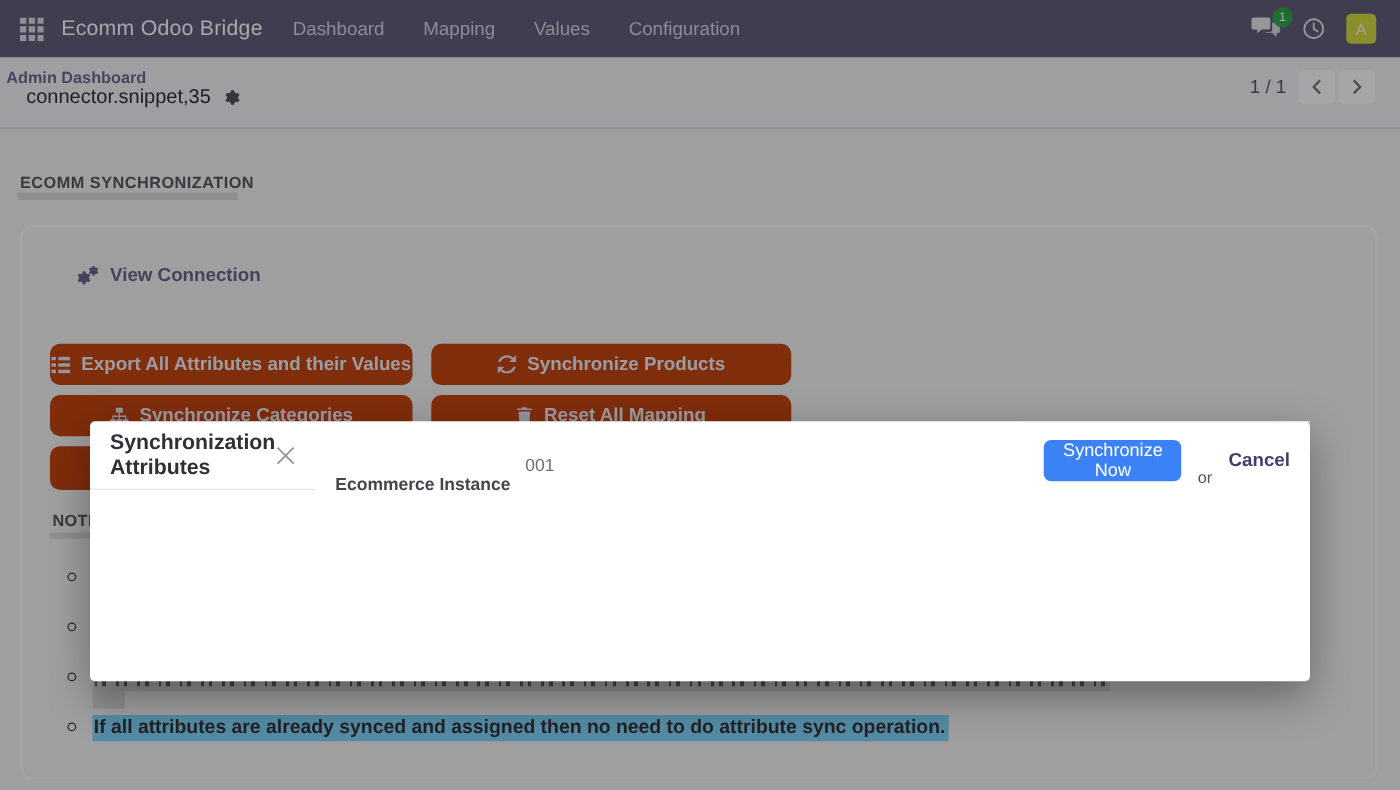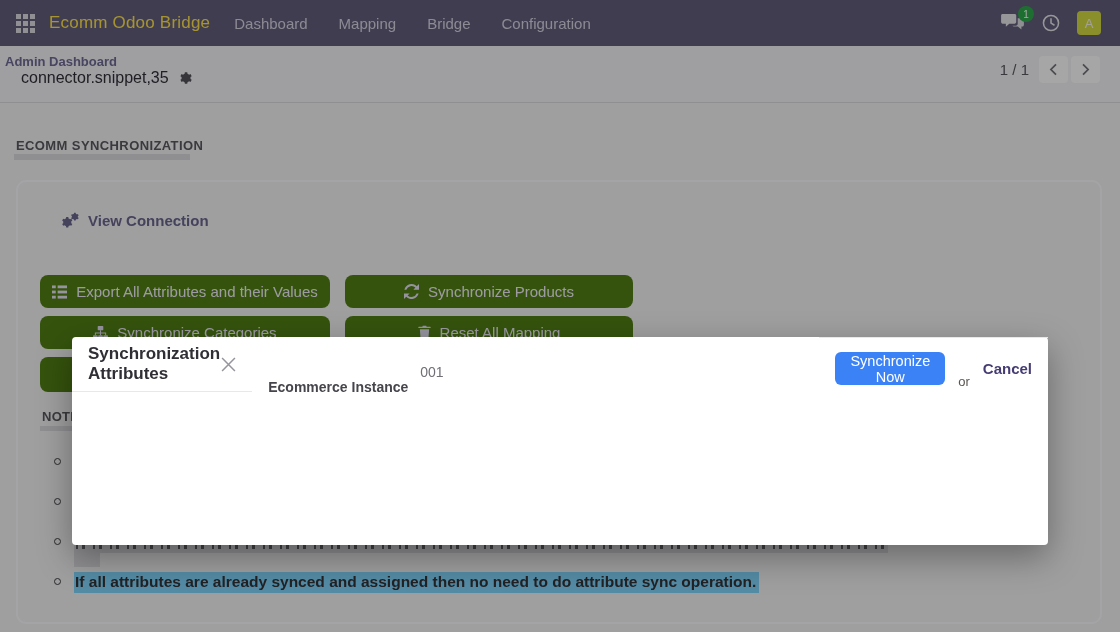--- a/index.html
+++ b/index.html
@@ -2,21 +2,21 @@
 <html><head>
 <meta charset="utf-8">
 <style>
   html,body{margin:0;padding:0;}
   body{width:1120px;height:632px;overflow:hidden;font-family:"Liberation Sans","DejaVu Sans",sans-serif;background:#F2F2F5;}
   .screen{position:relative;width:1120px;height:632px;}
 
   
   .navbar{position:absolute;left:0;top:0;width:1120px;height:46px;background:#5E5A78;display:flex;align-items:center;}
   .apps-btn{margin-left:16px;width:20px;height:20px;color:rgba(255,255,255,.78);display:flex;align-items:center;cursor:pointer;}
-  .brand{margin-left:13px;color:#fde047;font-size:17px;letter-spacing:.2px;}
+  .brand{margin-left:13px;color:#ffffff;font-size:17px;letter-spacing:.2px;}
   .nav-links{display:flex;gap:31px;margin-left:24px;}
   .nav-link{color:#D5D2E0;font-size:15px;cursor:pointer;}
   .nav-right{margin-left:auto;display:flex;align-items:center;gap:17px;margin-right:19px;}
   .chat-wrap{position:relative;color:rgba(255,255,255,.85);width:24px;height:20px;}
   .badge{position:absolute;top:-7px;right:-9px;width:16px;height:16px;border-radius:50%;background:#28A745;color:#fff;
          font-size:10px;display:flex;align-items:center;justify-content:center;}
   .clock-wrap{color:rgba(255,255,255,.85);width:18px;height:18px;}
   .avatar{width:24px;height:24px;border-radius:4px;background:#D4D93E;color:#F7F7E9;font-size:13px;
           display:flex;align-items:center;justify-content:center;}
 
@@ -30,22 +30,22 @@
   .pager-count{font-size:15px;color:#55555C;}
   .pager-btns{display:flex;gap:3px;}
   .pager-btn{width:29px;height:27px;background:#FDFDFE;border-radius:4px;display:flex;align-items:center;justify-content:center;color:#6E6E76;cursor:pointer;}
 
   
   .section-title{position:absolute;left:16px;top:138px;font-size:13px;font-weight:bold;letter-spacing:.4px;color:#55555B;z-index:2;}
   .title-selection{position:absolute;left:14px;top:154px;width:176px;height:6px;background:#D9D9DF;z-index:1;}
   .card{position:absolute;left:16px;top:180px;width:1086px;height:444px;border:2px solid #FBFBFD;border-radius:10px;box-sizing:border-box;}
   .view-connection{position:absolute;left:60px;top:212px;display:flex;align-items:center;gap:9px;color:#66618A;font-size:15px;font-weight:600;cursor:pointer;}
   .view-connection .cogs{width:19px;height:17px;}
-  .abtn{position:absolute;height:33px;background:#4d7c0f;border-radius:8px;color:#EFEDF7;font-size:15px;
-        display:flex;align-items:center;justify-content:center;gap:9px;cursor:pointer;box-sizing:border-box;}
+  .abtn{position:absolute;height:33px;background:#c2410c;border-radius:8px;color:#EFEDF7;font-size:15px;
+        display:flex;align-items:center;justify-content:center;gap:9px;cursor:pointer;box-sizing:border-box;font-weight:bold;}
   .abtn .bicon{display:flex;align-items:center;color:#E3E0F0;}
   .abtn1{left:40px;top:275px;width:290px;}
   .abtn2{left:345px;top:275px;width:288px;}
   .abtn3{left:40px;top:316px;width:290px;}
   .abtn4{left:345px;top:316px;width:288px;}
   .abtn5{left:40px;top:357px;width:290px;height:35px;}
 
   .note-title{position:absolute;left:42px;top:409px;font-size:13px;font-weight:bold;letter-spacing:.3px;color:#55555B;z-index:2;}
   .note-selection{position:absolute;left:40px;top:426px;width:58px;height:5px;background:#D9D9DF;z-index:1;}
   .note-row{position:absolute;left:74px;height:22px;display:flex;align-items:center;}
@@ -91,21 +91,21 @@
           <rect x="14" y="7" width="5" height="5"></rect>
           <rect y="14" width="5" height="5"></rect>
           <rect x="7" y="14" width="5" height="5"></rect>
           <rect x="14" y="14" width="5" height="5"></rect>
         </svg>
     </div>
     <div class="brand">Ecomm Odoo Bridge</div>
     <div class="nav-links">
       <div class="nav-link">Dashboard</div>
       <div class="nav-link">Mapping</div>
-      <div class="nav-link">Bridge</div>
+      <div class="nav-link">Values</div>
       <div class="nav-link">Configuration</div>
     </div>
     <div class="nav-right">
       <div class="chat-wrap">
         <svg width="23" height="19" viewBox="0 0 24 20" fill="currentColor">
             <path d="M1.5 1h12.8c.9 0 1.6.7 1.6 1.6v7c0 .9-.7 1.6-1.6 1.6H8.6L5 14.5v-3.3H1.5C.6 11.2 0 10.5 0 9.6v-7C0 1.7.6 1 1.5 1z"></path>
             <path opacity=".9" d="M17.5 5.5h4.9c.9 0 1.6.7 1.6 1.6v5.5c0 .9-.7 1.6-1.6 1.6h-1v3.2l-3.8-3.2h-4.2c-.7 0-1.2-.3-1.5-.8h3.6c1.1 0 2-.9 2-2V5.5z"></path>
           </svg>
         <div class="badge">1</div>
       </div>

